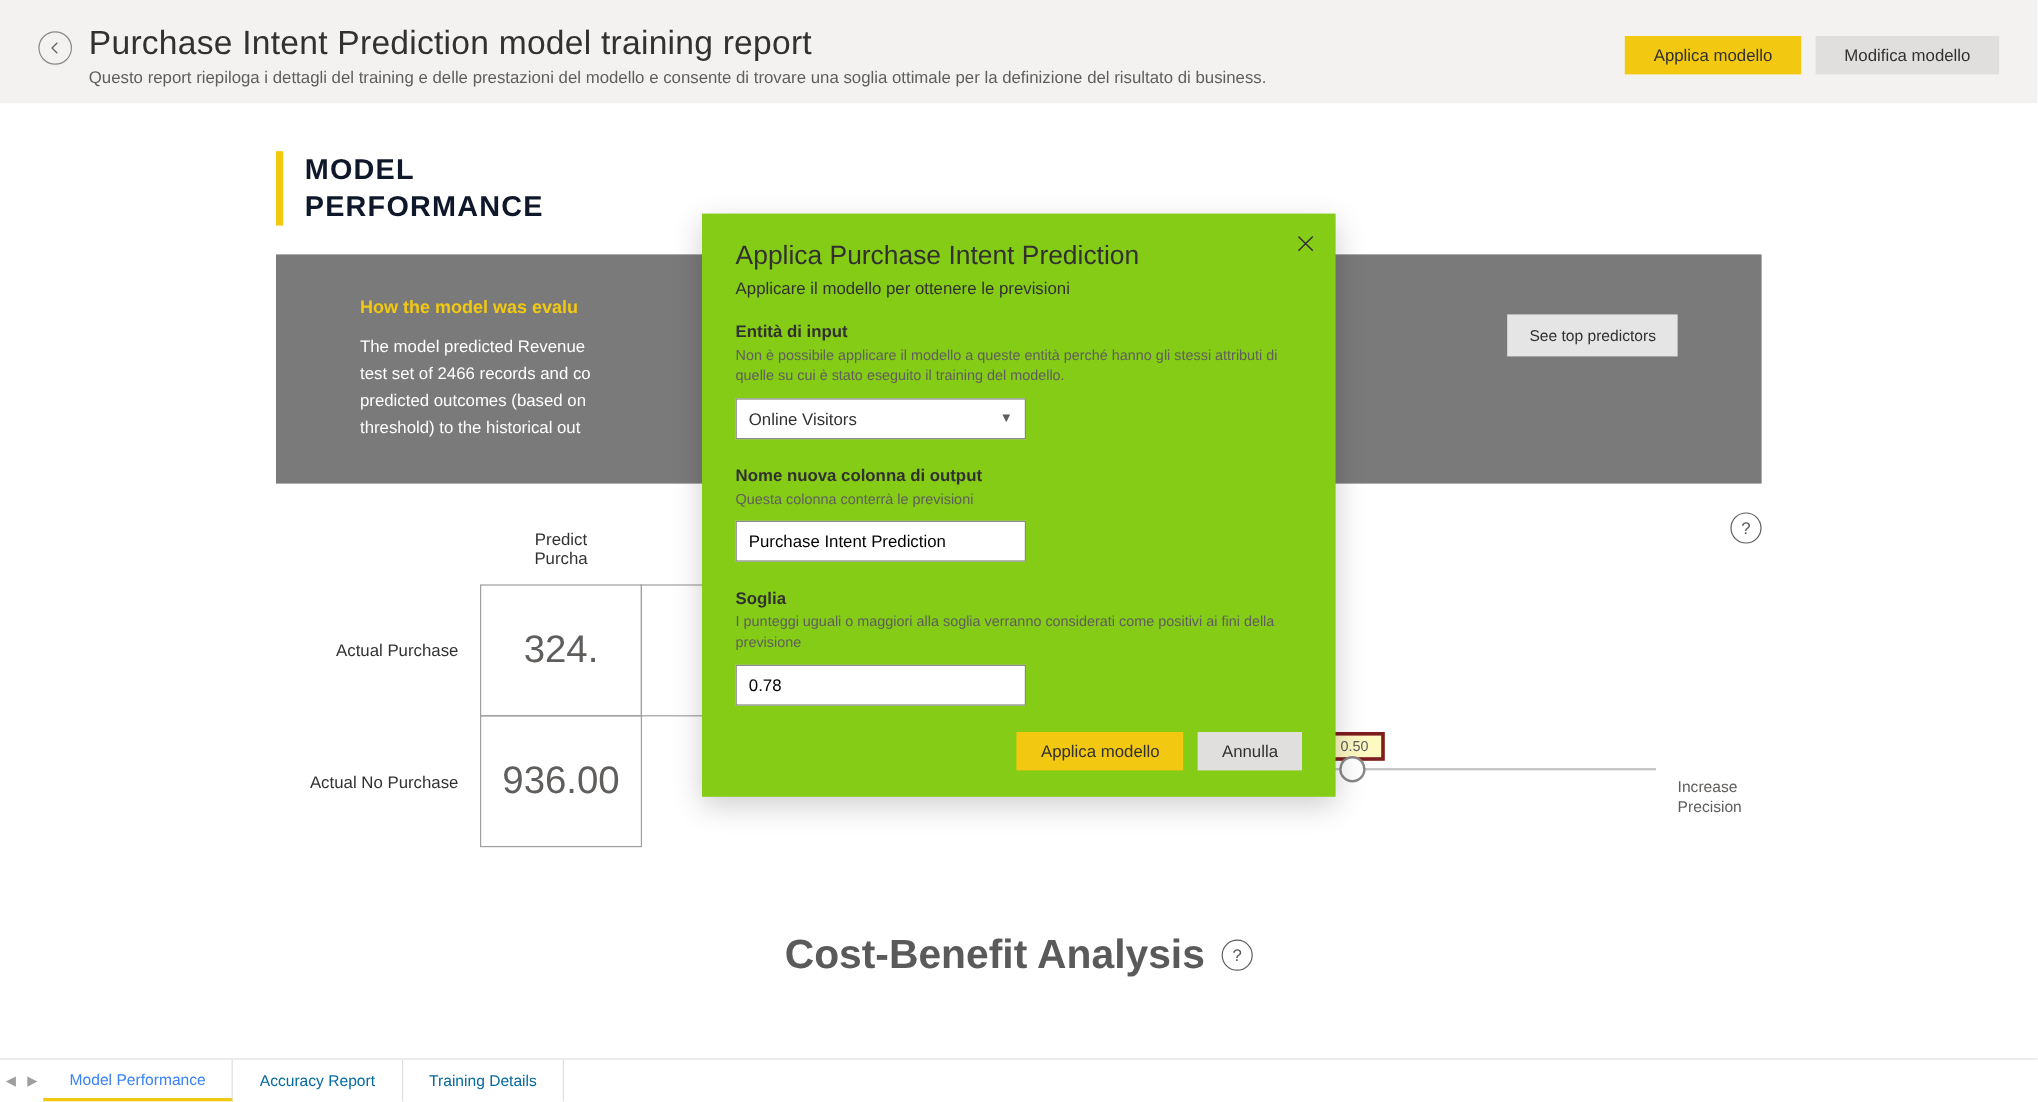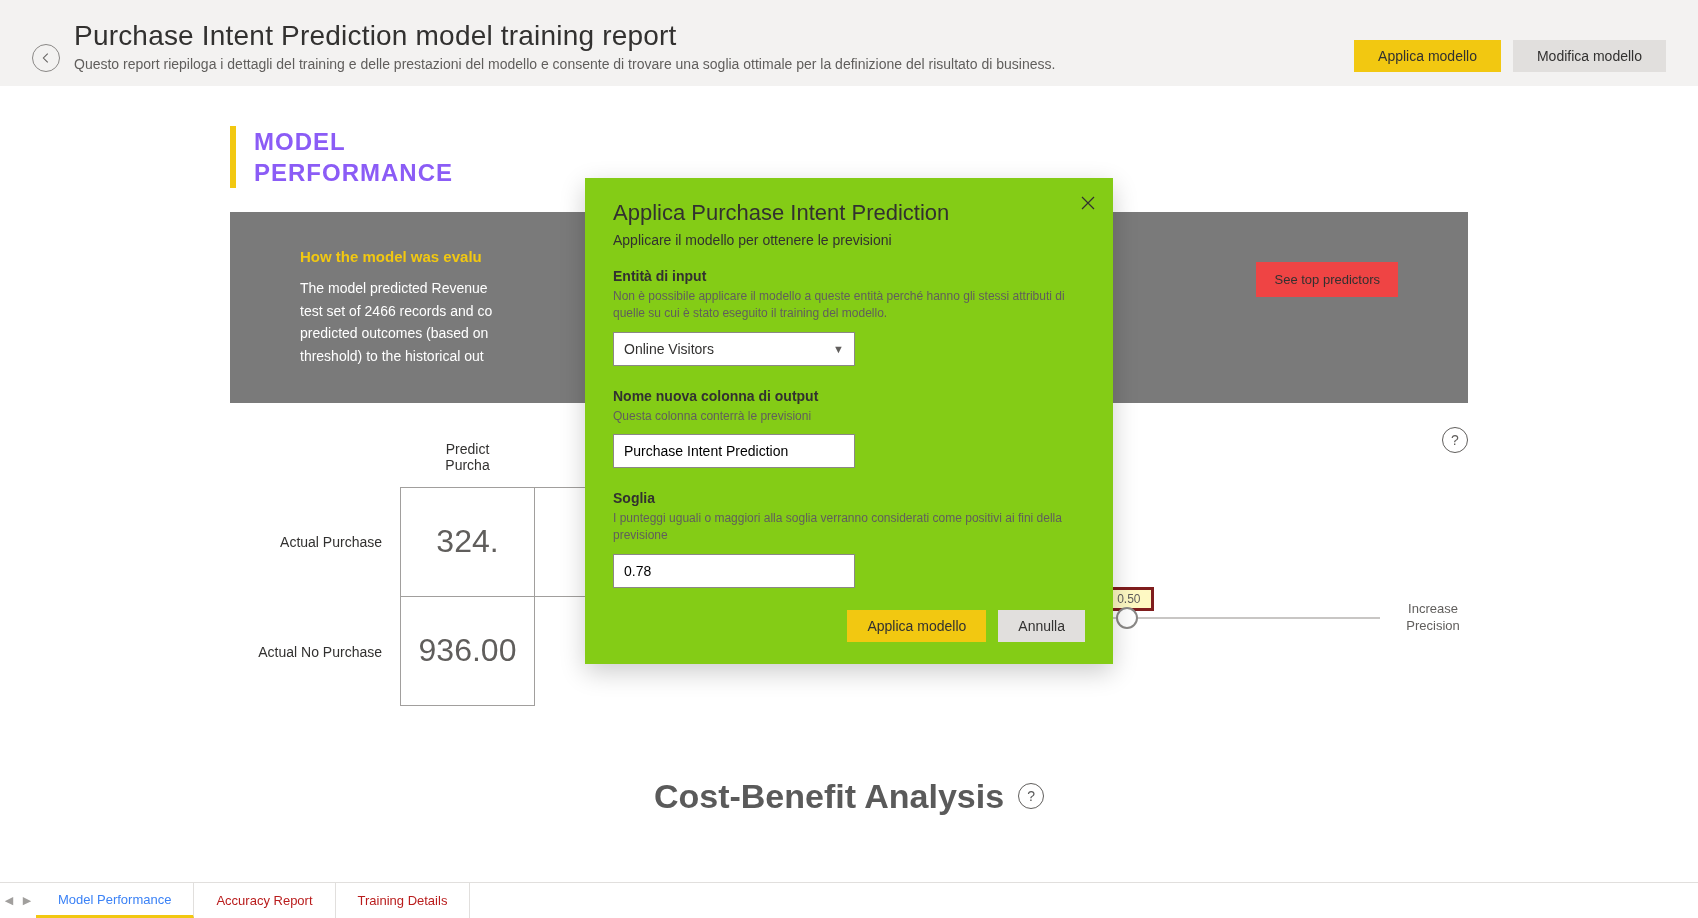--- a/index.html
+++ b/index.html
@@ -9,21 +9,21 @@
   width: 1698px;
   height: 918px;
   overflow: hidden;
   position: relative;
   color: #323130;
 }
 .header-bar {
   background: #f3f2f1;
   padding: 20px 32px 14px 32px;
   display: flex;
-  align-items: flex-end;
+  align-items: flex-start;
 }
 .back-btn {
   width: 28px;
   height: 28px;
   border: 1px solid #8a8886;
   border-radius: 50%;
   display: flex;
   align-items: center;
   justify-content: center;
   margin-right: 14px;
@@ -49,39 +49,39 @@
   padding: 40px 230px 0 230px;
 }
 .section-title-wrap {
   border-left: 6px solid #f2c811;
   padding-left: 18px;
   margin-bottom: 24px;
 }
 .section-title {
   font-size: 24px;
   font-weight: 600;
-  color: #8b5cf6;
+  color: #0f172a;
   letter-spacing: 1px;
   line-height: 1.3;
 }
 
 .eval-banner {
   background: #7a7a7a;
   color: #fff;
   padding: 36px 70px;
   display: flex;
   justify-content: space-between;
   position: relative;
 }
 .eval-left { max-width: 680px; }
 .eval-heading { color: #f2c811; font-size: 15px; font-weight: 600; margin-bottom: 12px; }
 .eval-text { font-size: 14px; line-height: 1.6; }
 .eval-right { max-width: 350px; text-align: left; }
 .predictors-btn {
-  background: #ef4444;
+  background: #e5e5e5;
   color: #323130;
   border: none;
   padding: 10px 18px;
   font-size: 13px;
   margin-top: 14px;
   cursor: pointer;
 }
 
 .matrix-area {
   display: flex;
@@ -127,21 +127,21 @@
   border-radius:50%;
   display:flex;
   align-items:center;
   justify-content:center;
   font-size:14px;
   color:#605e5c;
 }
 .precision-text { font-size:14px; color:#323130; margin-bottom:14px; line-height:1.5; }
 .slider-area { display:flex; align-items:center; gap:18px; margin-top:28px; }
 .slider-lbl { font-size:13px; color:#605e5c; line-height:1.3; width:70px; }
-.slider-lbl.right { text-align:center; }
+.slider-lbl.right { text-align:left;margin-top:47px; }
 .slider-lbl.left { text-align:right; }
 .slider-track {
   flex:1;
   height:2px;
   background:#c8c6c4;
   position:relative;
 }
 .slider-thumb {
   position:absolute;
   top:50%;
@@ -194,21 +194,21 @@
   justify-content:center;
   color:#a19f9d;
   cursor:pointer;
   font-size:11px;
 }
 .tab {
   padding: 0 22px;
   display:flex;
   align-items:center;
   border-right:1px solid #e1dfdd;
-  color:#b91c1c;
+  color:#0369a1;
   cursor:pointer;
 }
 .tab:first-of-type { border-left:1px solid #e1dfdd; }
 .tab.active { border-bottom:3px solid #f2c811; color:#3b82f6; }
 
 .modal-overlay {
   position:absolute;
   top:0;left:0;right:0;bottom:0;
   display:flex;
   justify-content:center;

